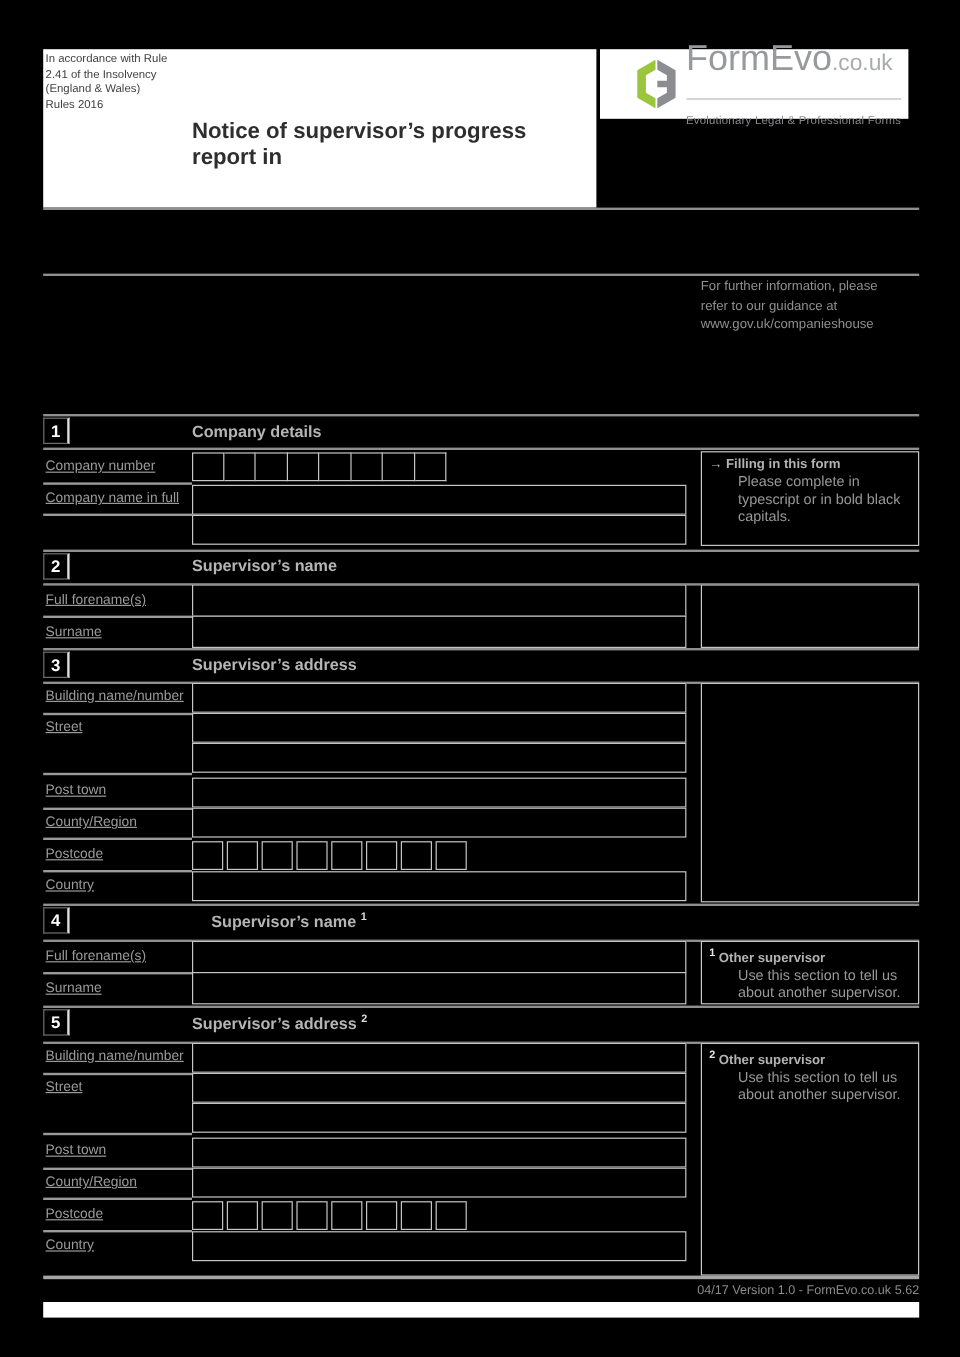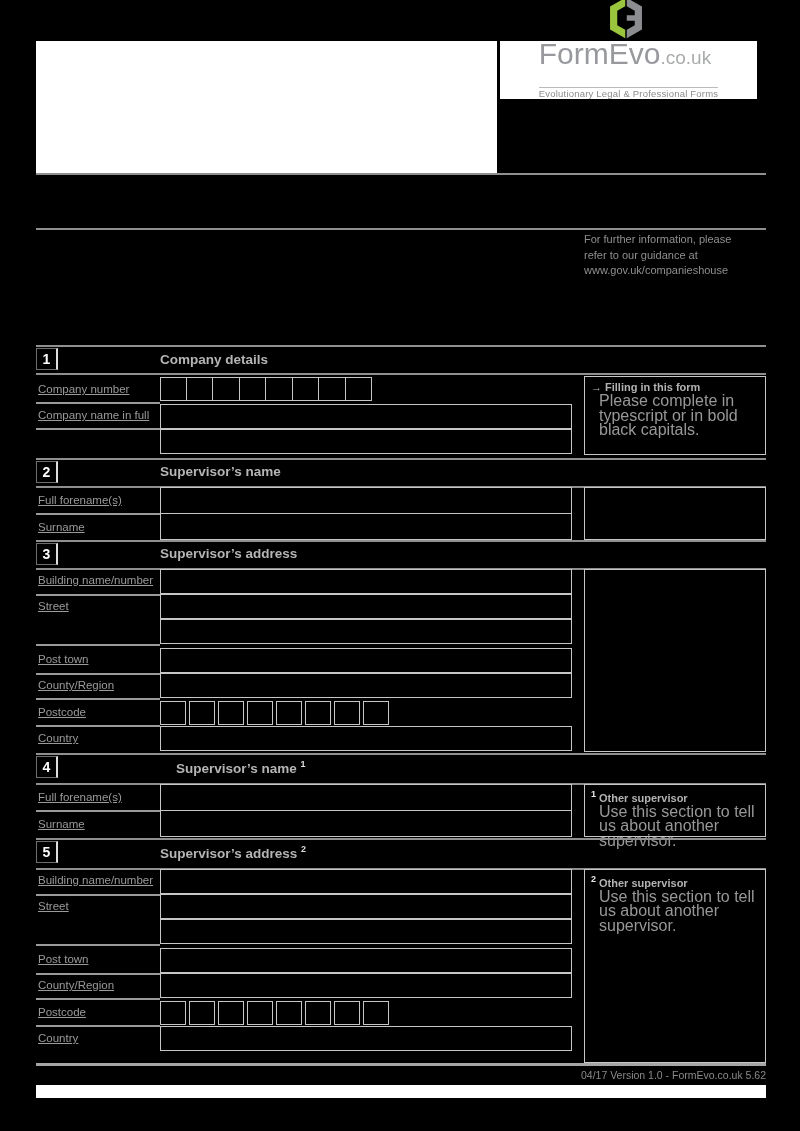--- a/index.html
+++ b/index.html
@@ -2,29 +2,29 @@
 <html><head>
 <meta charset="utf-8">
 <style>
   html,body{margin:0;padding:0;background:#000;}
   .page{position:relative;width:800px;height:1131px;background:#000;overflow:hidden;
         font-family:"Liberation Sans", sans-serif;}
   .abs{position:absolute;}
   
   .hdr-left{left:36px;top:41px;width:461px;height:132px;background:#fff;}
   .logo-box{left:500px;top:41px;width:257px;height:58px;background:#fff;
-            display:flex;align-items:center;justify-content:flex-end;padding:0 6px;box-sizing:border-box;flex-direction:column;}
+            display:flex;align-items:center;justify-content:flex-end;padding:0 6px;box-sizing:border-box;}
   .compliance{left:2px;top:3px;width:120px;font-size:9.5px;line-height:12.5px;color:#3f3f3f;}
   .formcode{left:124px;top:0px;font-size:41px;color:#2e2e2e;letter-spacing:-1px;}
   .subtitle{left:124px;top:57px;width:330px;font-size:18.5px;line-height:21.5px;font-weight:bold;color:#2e2e2e;}
   .logo-icon{width:38px;height:42px;margin-right:6px;flex:0 0 auto;}
   .logo-texts{text-align:left;}
   .logo-main{font-size:30px;line-height:30px;color:#97999c;white-space:nowrap;}
   .logo-tld{font-size:19px;color:#a9abad;}
-  .logo-tag{font-size:9.5px;color:#898b8e;border-top:1px solid #b9babc;margin-top:14px;padding-top:0;
+  .logo-tag{font-size:9.5px;color:#898b8e;border-top:1px solid #b9babc;margin-top:14px;padding-top:12px;
             white-space:nowrap;letter-spacing:0.2px;}
   
   .hline{height:2px;background:#8f8f8f;left:36px;width:730px;}
   .hline-thick{height:3px;background:#a5a5a5;left:36px;width:730px;}
   .lblline{height:1.5px;background:#9a9a9a;left:36px;width:124px;}
   
   .note{color:#8f8f8f;font-size:11px;line-height:15.5px;}
   .lbl{color:#9a9a9a;font-size:11.5px;white-space:nowrap;text-decoration:underline;}
   .sec-num{width:22px;height:22px;background:#000;border:1px solid #6e6e6e;border-right:2.5px solid #dedede;
            color:#fff;font-size:14px;font-weight:bold;display:flex;align-items:center;justify-content:center;
@@ -32,33 +32,40 @@
   .sec-title{color:#b5b5b5;font-size:13.5px;font-weight:bold;white-space:nowrap;}
   .sec-title sup{font-size:9px;color:#dedede;}
   .ibox{border:1.5px solid #c6c6c6;background:#000;box-sizing:border-box;}
   .grid8{display:flex;}
   .grid8 > div{width:26.5px;height:24px;border:1.5px solid #c6c6c6;border-left:none;box-sizing:border-box;}
   .grid8 > div:first-child{border-left:1.5px solid #c6c6c6;}
   .pgrid{display:flex;gap:3px;}
   .pgrid > div{width:26px;height:24px;border:1.5px solid #c6c6c6;box-sizing:border-box;}
   .gbox{border:1.5px solid #c6c6c6;background:#000;box-sizing:border-box;padding:4px 6px;}
   .g-title{color:#b3b3b3;font-size:11px;font-weight:bold;}
-  .g-body{color:#989898;font-size:16px;line-height:14.5px;margin-left:8px;margin-top:1px;}
+  .g-body{color:#989898;font-size:12px;line-height:14.5px;margin-left:24px;margin-top:1px;}
   .g-marker{color:#e8e8e8;font-size:9px;vertical-align:super;margin-right:3px;font-weight:bold;}
   .g-arrow{color:#b3b3b3;margin-right:3px;font-weight:normal;}
   .version{color:#8a8a8a;font-size:10.5px;white-space:nowrap;}
   .bottombar{left:36px;top:1085px;width:730px;height:13px;background:#fff;}
 </style>
 </head>
 <body>
 
 <div class="page">
 
   <div class="abs hdr-left">
+    <div class="abs compliance">
+      <div>In accordance with Rule</div>
+      <div>2.41 of the Insolvency</div>
+      <div>(England &amp; Wales)</div>
+      <div>Rules 2016</div>
+    </div>
     <div class="abs subtitle">
+      <div>Notice of supervisor’s progress report in</div>
     </div>
   </div>
 
   <div class="abs logo-box">
     <svg class="logo-icon" viewBox="0 0 100 110">
       <polygon points="48,2 8,25 8,85 48,108 48,86 27,74 27,36 48,24" fill="#9bc53d"></polygon>
       <polygon points="52,2 92,25 92,85 52,108 52,86 73,74 73,62 52,62 52,48 73,48 73,36 52,24" fill="#8b8d90"></polygon>
     </svg>
     <div class="logo-texts">
       <div class="logo-main"><span>FormEvo</span><span class="logo-tld">.co.uk</span></div>

